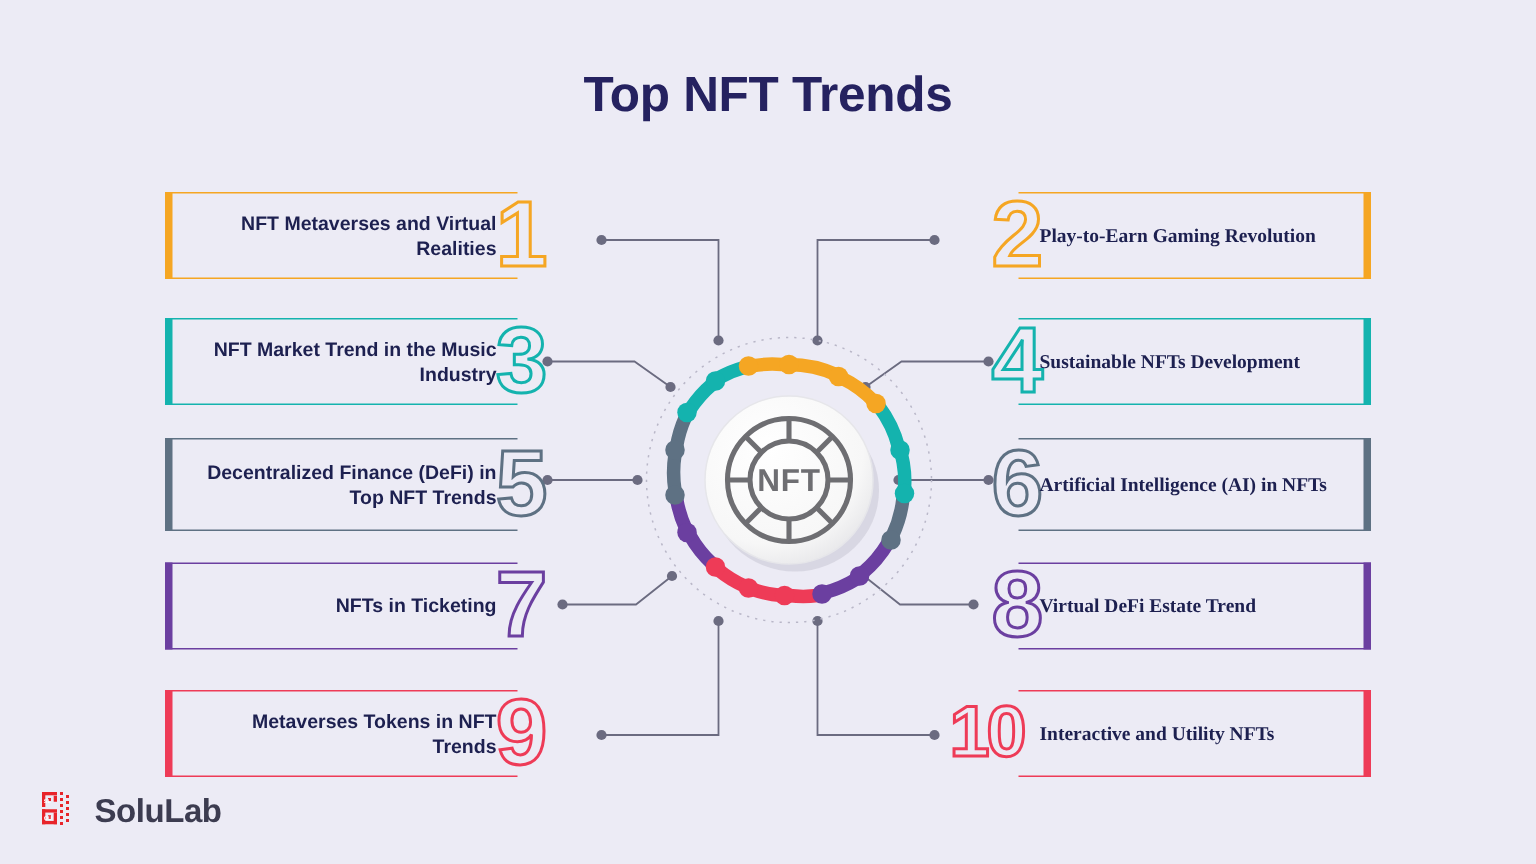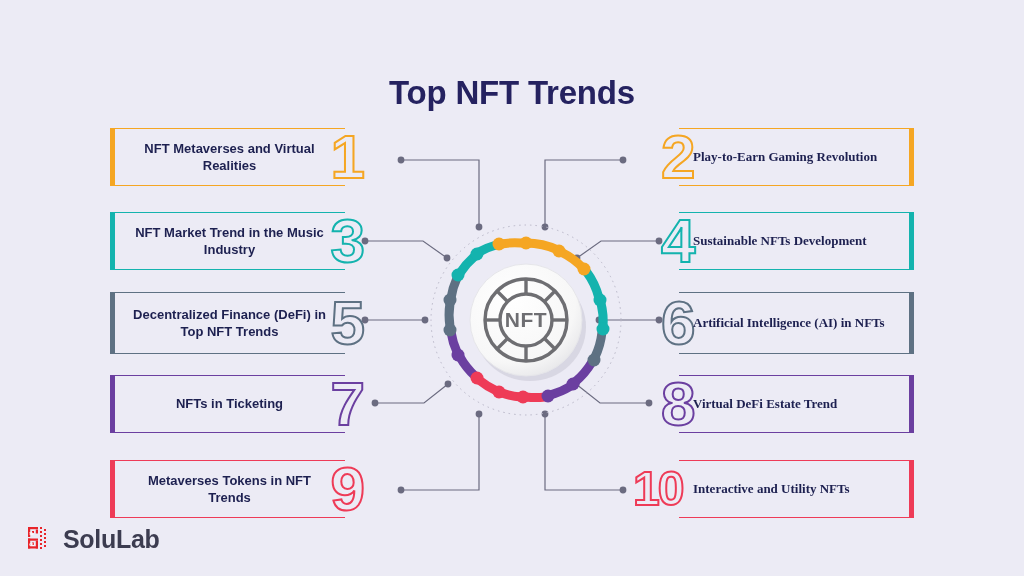--- a/index.html
+++ b/index.html
@@ -13,21 +13,20 @@
 
   
   #page-title {
     position:absolute;
     top:44px; left:0; width:1024px;
     text-align:center;
     font-size:33px;
     font-weight:bold;
     color:#252260;
     letter-spacing:-0.2px;
-    margin-top:30px;
   }
 
   
   #connectors {
     position:absolute; top:0; left:0;
     width:1024px; height:576px;
     pointer-events:none;
   }
 
   
@@ -59,21 +58,21 @@
 
   .label {
     position:relative;
     z-index:3;
     font-size:13px;
     font-weight:bold;
     color:#1d2050;
     line-height:1.32;
     width:100%;
   }
-  .item-left  .label { text-align:center; padding-right:14px; padding-left:18px; }
+  .item-left  .label { text-align:right; padding-right:14px; padding-left:18px; }
   .item-right .label { text-align:left;  padding-left:14px;  padding-right:18px;font-family:Liberation Serif, serif; }
 
   
   .num {
     position:absolute;
     top:50%;
     transform:translateY(-50%);
     font-size:62px;
     font-weight:bold;
     line-height:1;
@@ -91,21 +90,21 @@
   #hub { position:absolute; left:413px; top:215px; width:226px; height:210px; }
   #hub svg { display:block; }
 
   
   #logo {
     position:absolute; left:28px; bottom:22px;
     display:flex; align-items:center; gap:9px;
   }
   #logo-mark { width:26px; height:26px; }
   #logo-text {
-    font-size:25px; font-weight:bold; color:#3c3c50; letter-spacing:-0.3px;
+    font-size:22px; font-weight:bold; color:#3c3c50; letter-spacing:-0.3px;
   }
 </style>
 </head>
 <body>
 
 <div id="page-title">Top NFT Trends</div>
 
 <svg id="connectors" viewBox="0 0 1024 576" xmlns="http://www.w3.org/2000/svg">
   <g stroke="#6b6b80" stroke-width="1.2" fill="none">
 

